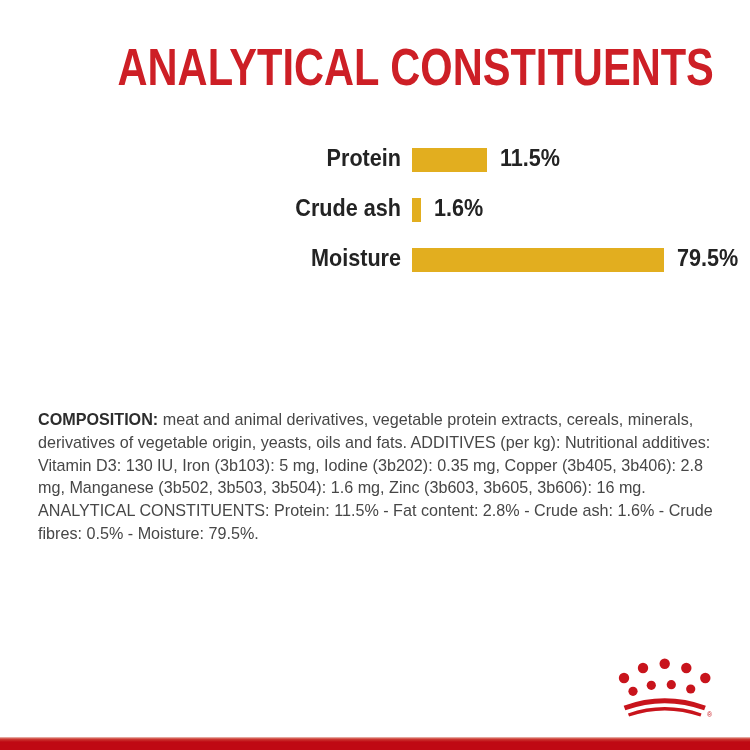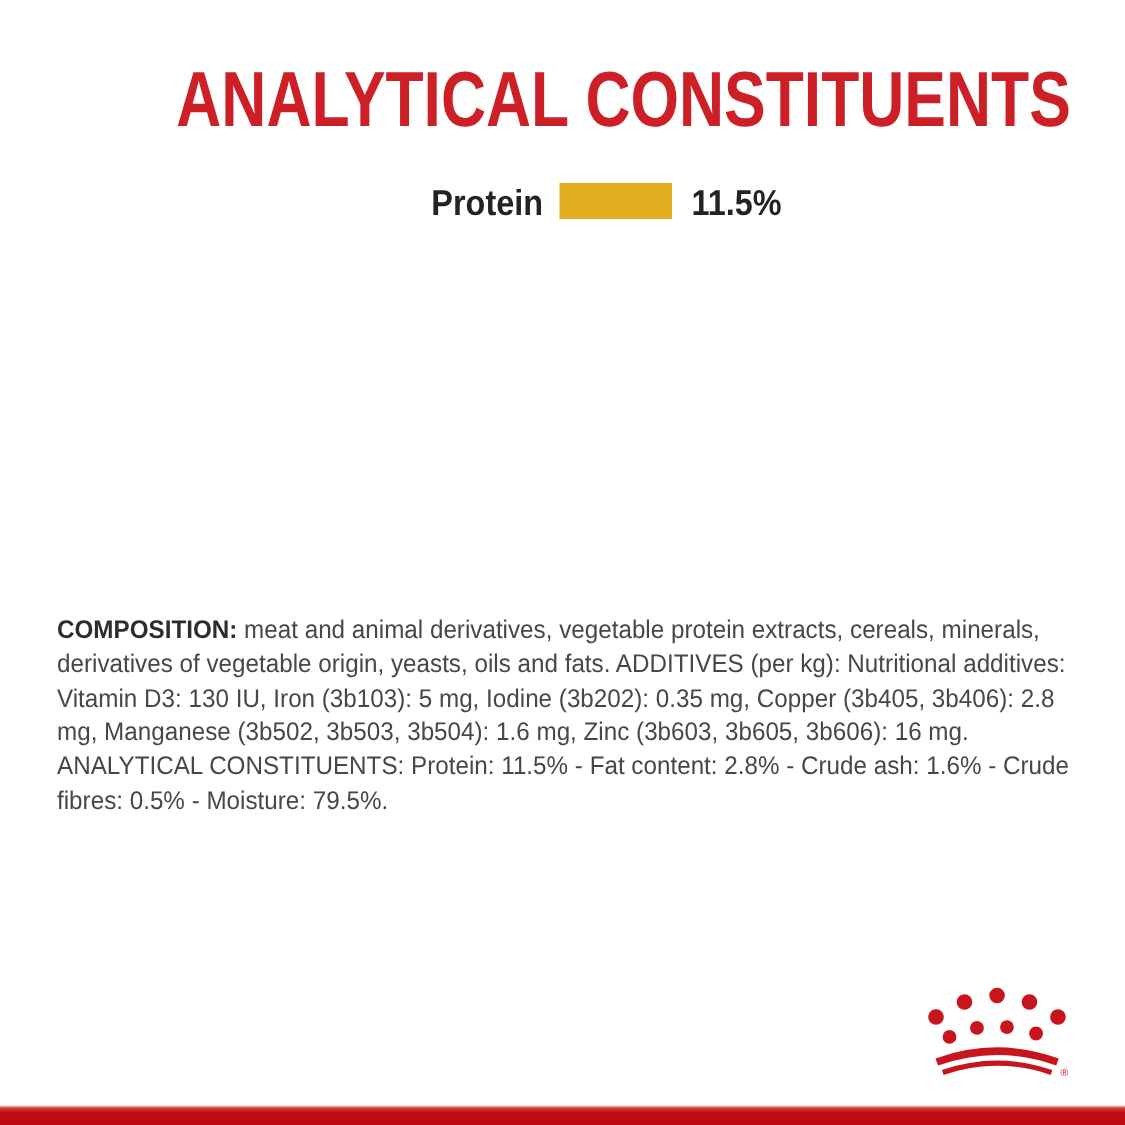--- a/index.html
+++ b/index.html
@@ -11,21 +11,21 @@
   
   .title{
     position:absolute;top:40px;left:0;width:750px;text-align:center;
     font-size:52px;line-height:54px;font-weight:bold;color:#CD1F26;
     white-space:nowrap;
     margin-left:41px;
   }
   .title .squeeze{display:inline-block;transform:scaleX(0.80);transform-origin:center;letter-spacing:0px;}
   
   .chart{position:absolute;top:122px;left:0;width:750px;}
-  .row{display:flex;align-items:flex-start;height:50px;}
+  .row{display:flex;align-items:flex-end;height:50px;padding-left:39px;}
   .row .label{
     width:362px;text-align:right;font-weight:bold;font-size:24px;color:#232323;
     transform:scaleX(0.90);transform-origin:right center;white-space:nowrap;
   }
   .row .bar{margin-left:11px;height:24px;background:#E2AE1F;flex:0 0 auto;}
   .row .val{
     margin-left:13px;font-weight:bold;font-size:24px;color:#232323;
     transform:scaleX(0.90);transform-origin:left center;white-space:nowrap;
   }
   
@@ -53,22 +53,32 @@
   </div>
 
   <div class="chart">
     <div class="row">
       <div class="label">Protein</div>
       <div class="bar" style="width: 75px; background: rgb(226, 174, 31);"></div>
       <div class="val">11.5%</div>
     </div>
 
 
+    <div class="row">
+      <div class="label">Crude ash</div>
+      <div class="bar" style="width: 9px; background: rgb(226, 174, 31);"></div>
+      <div class="val">1.6%</div>
+    </div>
 
 
+    <div class="row">
+      <div class="label">Moisture</div>
+      <div class="bar" style="width: 252px; background: rgb(226, 174, 31);"></div>
+      <div class="val">79.5%</div>
+    </div>
   </div>
 
   <p class="composition"><span class="comp-label">COMPOSITION:</span><span> meat and animal derivatives, vegetable protein extracts, cereals, minerals, derivatives of vegetable origin, yeasts, oils and fats. ADDITIVES (per kg): Nutritional additives: Vitamin D3: 130 IU, Iron (3b103): 5 mg, Iodine (3b202): 0.35 mg, Copper (3b405, 3b406): 2.8 mg, Manganese (3b502, 3b503, 3b504): 1.6 mg, Zinc (3b603, 3b605, 3b606): 16 mg. ANALYTICAL CONSTITUENTS: Protein: 11.5% - Fat content: 2.8% - Crude ash: 1.6% - Crude fibres: 0.5% - Moisture: 79.5%.</span></p>
 
   <svg class="crown" viewBox="0 0 102 74" xmlns="http://www.w3.org/2000/svg">
     <g fill="#C8141C">
 
       <circle cx="8" cy="30" r="5.2"></circle>
       <circle cx="27" cy="20" r="5.2"></circle>
       <circle cx="48.7" cy="15.7" r="5.2"></circle>

